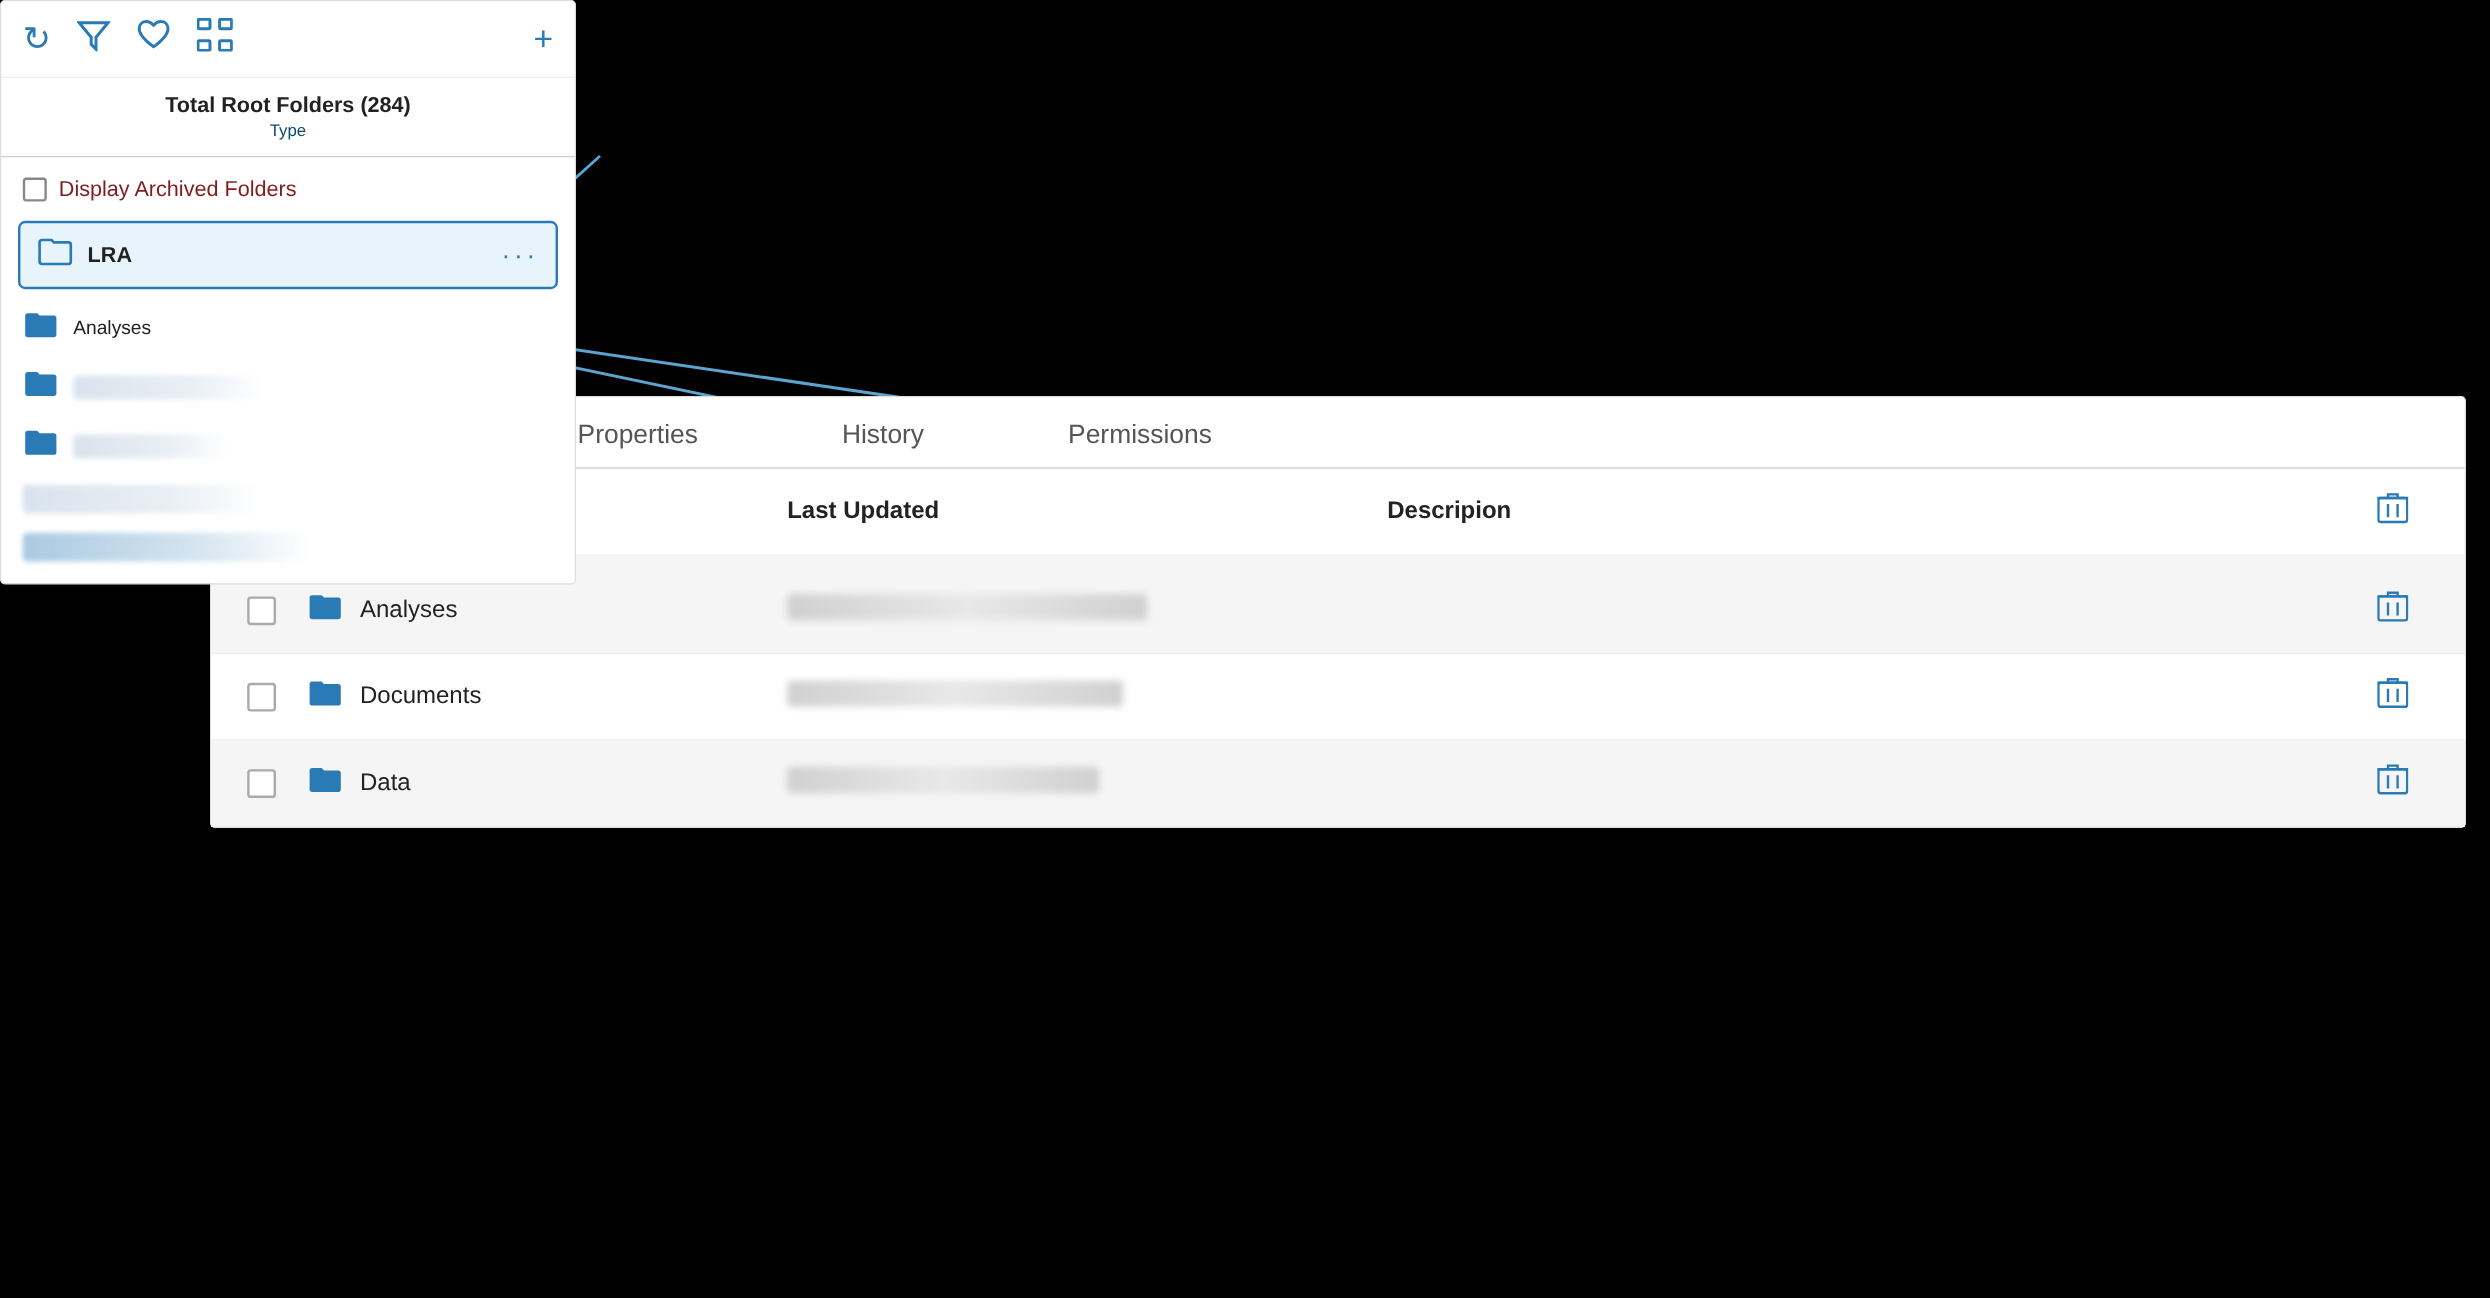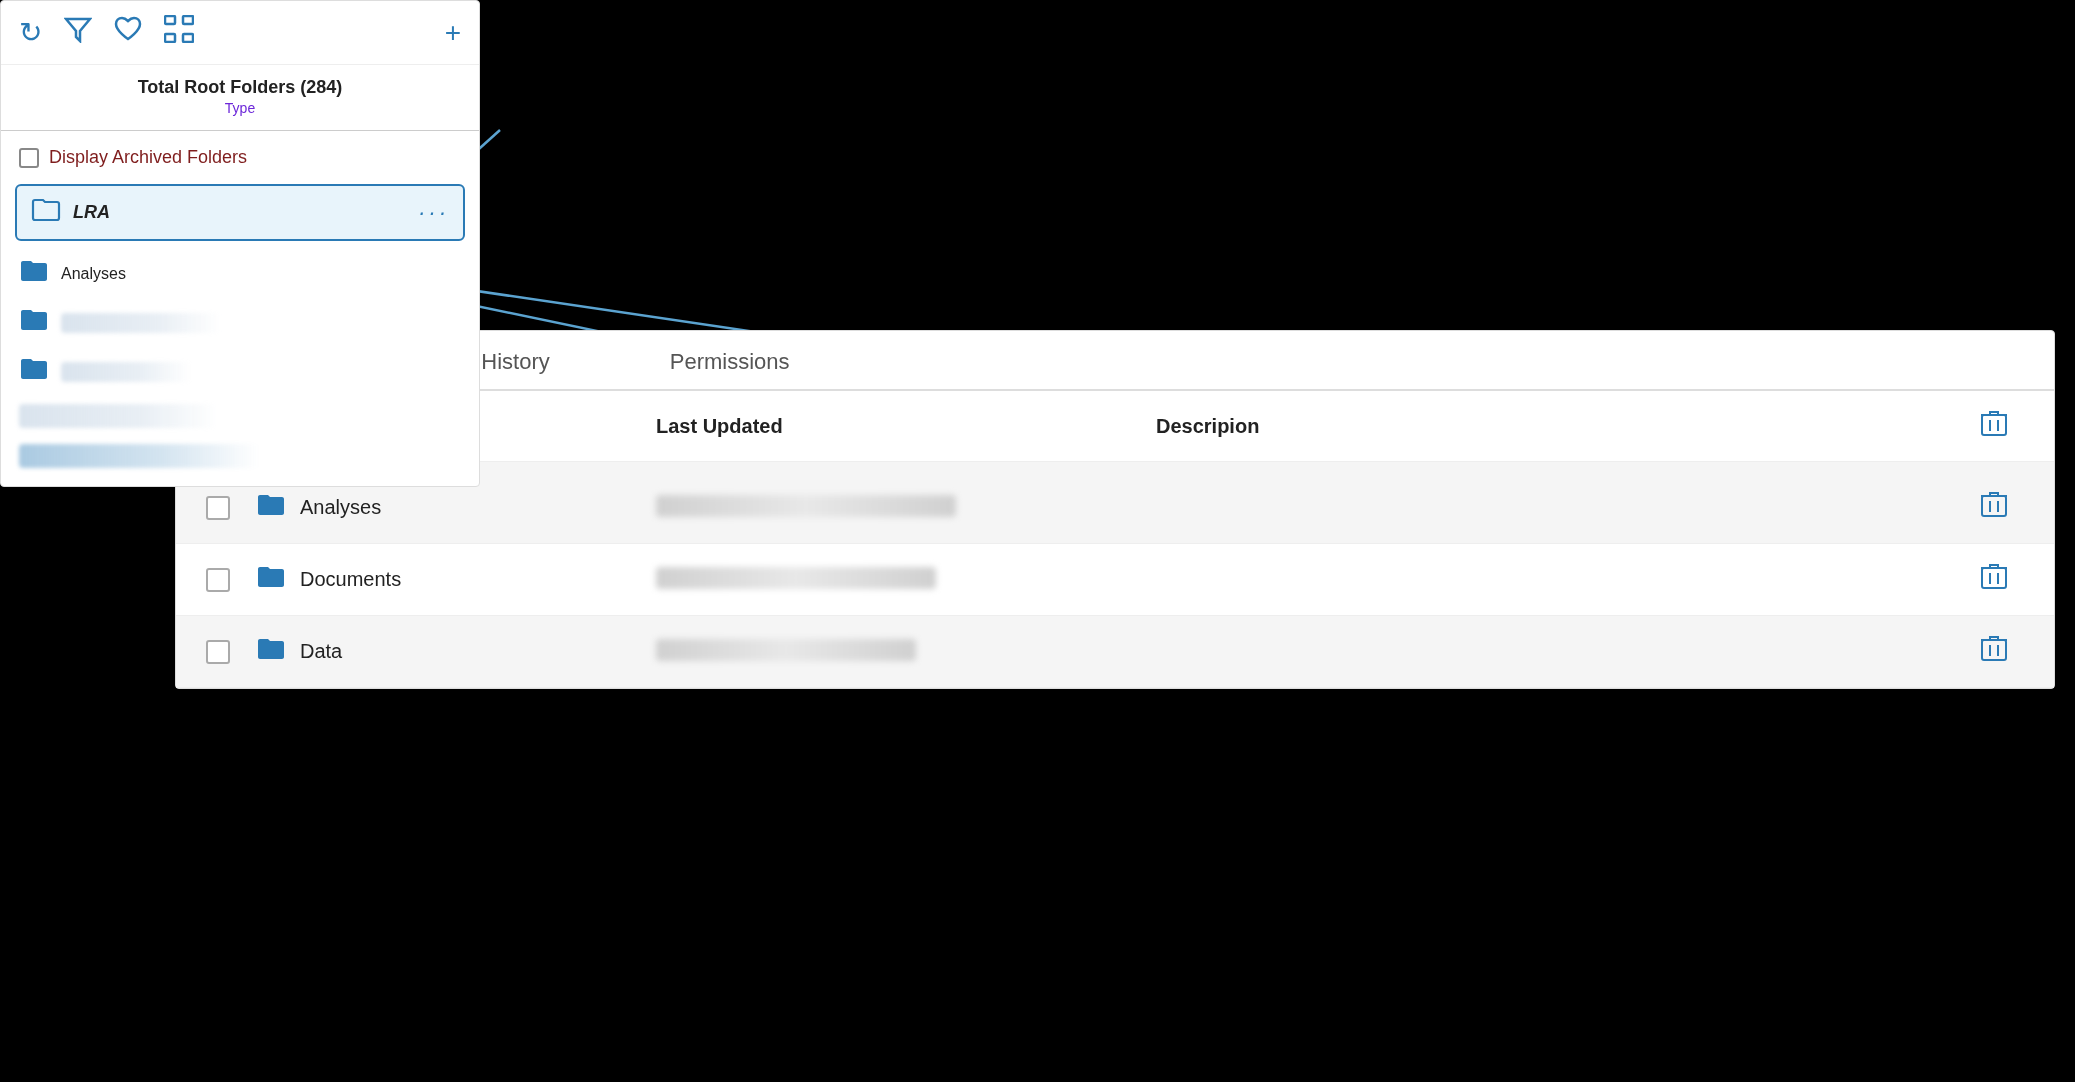--- a/index.html
+++ b/index.html
@@ -53,21 +53,21 @@
     }
 
     .panel-title {
       font-size: 18px;
       font-weight: bold;
       color: #222;
     }
 
     .panel-subtitle {
       font-size: 14px;
-      color: #6d28d9;
+      color: #0c4a6e;
       margin-top: 2px;
     }
 
     .divider {
       height: 1px;
       background: #ccc;
       margin: 8px 0;
     }
 
     .archive-row {
@@ -91,21 +91,20 @@
     }
 
     .folder-item-selected {
       display: flex;
       align-items: center;
       margin: 8px 14px;
       padding: 10px 14px;
       border: 2px solid #2a7ab5;
       border-radius: 6px;
       background: #e8f4fb;
-      font-style: italic;
     }
 
     .folder-icon-outline {
       color: #2a7ab5;
       font-size: 26px;
       margin-right: 12px;
     }
 
     .folder-name {
       font-size: 18px;
@@ -401,20 +400,21 @@
   <line x1="300" y1="265" x2="1150" y2="390" stroke="#5ba3d0" stroke-width="2.5"></line>
 
   <line x1="450" y1="175" x2="390" y2="265" stroke="#5ba3d0" stroke-width="2.5"></line>
   <line x1="450" y1="175" x2="500" y2="130" stroke="#5ba3d0" stroke-width="2.5"></line>
 </svg>
 
 <div class="right-panel">
 
   <div class="tabs-bar">
     <div class="tab active">Contents</div>
+    <div class="tab">Properties</div>
     <div class="tab">History</div>
     <div class="tab">Permissions</div>
   </div>
 
   <div class="table-header-row">
     <div class="col-check">
       <div class="header-checkbox"></div>
     </div>
     <div class="col-name header-cell">Name</div>
     <div class="col-updated header-cell">Last Updated</div>

